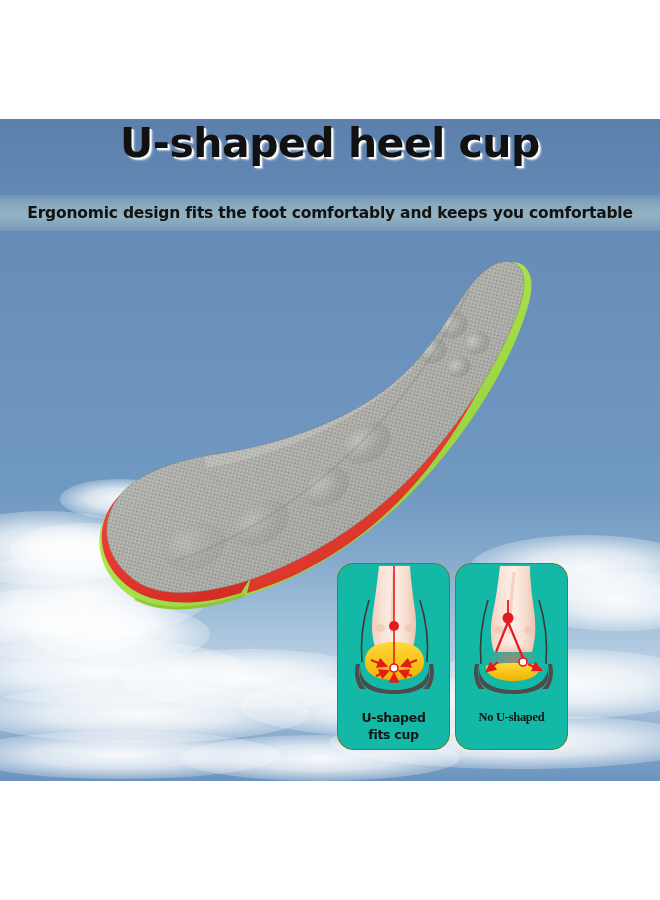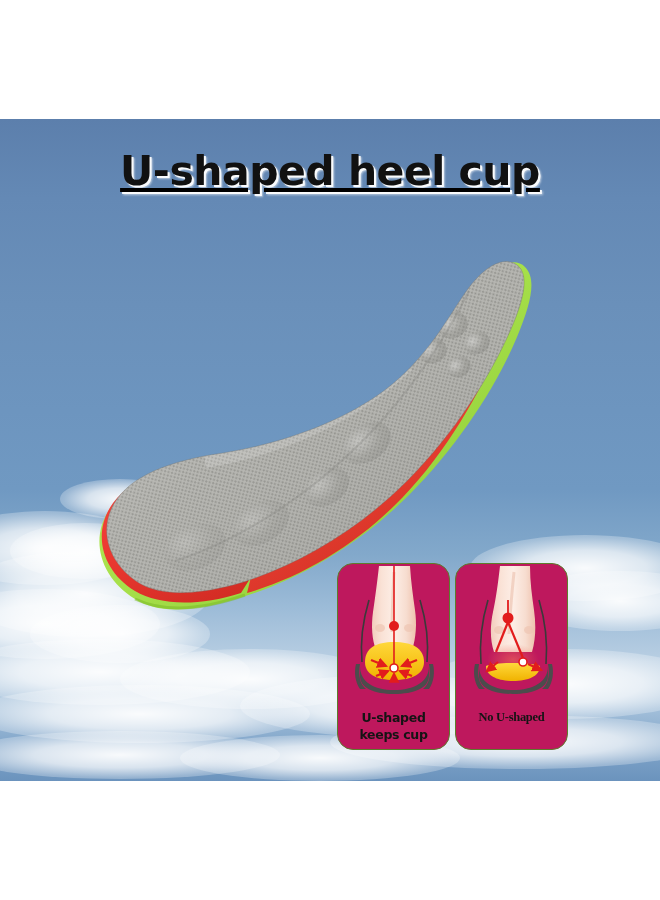--- a/index.html
+++ b/index.html
@@ -65,23 +65,22 @@
   }
 
   
   #title-wrap {
     position: absolute;
     left: 0;
     top: 0;
     width: 660px;
     height: 76px;
     display: flex;
-    align-items: flex-end;
+    align-items: flex-start;
     justify-content: center;
-    text-decoration: underline;
   }
   #title {
     font-family: "DejaVu Sans", sans-serif;
     font-size: 41px;
     font-weight: bold;
     letter-spacing: -0.5px;
     color: #111111;
     text-shadow:
        2px 2px 0 rgba(255,255,255,0.92),
        3px 3px 2px rgba(255,255,255,0.55);
@@ -121,21 +120,21 @@
     height: 440px;
   }
   #insole svg { display: block; overflow: visible; }
 
   
   .panel {
     position: absolute;
     top: 444px;
     width: 113px;
     height: 187px;
-    background: #be185d;
+    background: #14b8a6;
     border: 1.6px solid #5d7d2c;
     border-radius: 16px;
     box-sizing: border-box;
     overflow: hidden;
   }
   #panel-left  { left: 337px; }
   #panel-right { left: 455px; }
 
   .panel-figure {
     position: absolute;
@@ -354,21 +353,21 @@
             <line x1="33" y1="94" x2="48" y2="100"></line>
             <line x1="79" y1="94" x2="64" y2="100"></line>
             <line x1="38" y1="110" x2="50" y2="105"></line>
             <line x1="74" y1="110" x2="62" y2="105"></line>
             <line x1="56" y1="114" x2="56" y2="108"></line>
           </g>
         </svg>
       </div>
       <div class="panel-caption">
         <div>U-shaped</div>
-        <div>keeps cup</div>
+        <div>fits cup</div>
       </div>
     </div>
 
     <div class="panel" id="panel-right">
       <div class="panel-figure">
         <svg viewBox="0 0 113 128" width="113" height="128" xmlns="http://www.w3.org/2000/svg">
           <defs>
             <linearGradient id="skinR" x1="0" y1="0" x2="1" y2="0">
               <stop offset="0%" stop-color="#f3cdbd"></stop>
               <stop offset="22%" stop-color="#fae2d6"></stop>
@@ -427,15 +426,18 @@
       </div>
       <div class="panel-caption">
         <div>No U-shaped</div>
       </div>
     </div>
 
     <div id="title-wrap">
       <div id="title">U-shaped heel cup</div>
     </div>
 
+    <div id="subtitle-band">
+      <div id="subtitle">Ergonomic design fits the foot comfortably and keeps you comfortable</div>
+    </div>
 
   </div>
 </div>
 
 </body></html>

